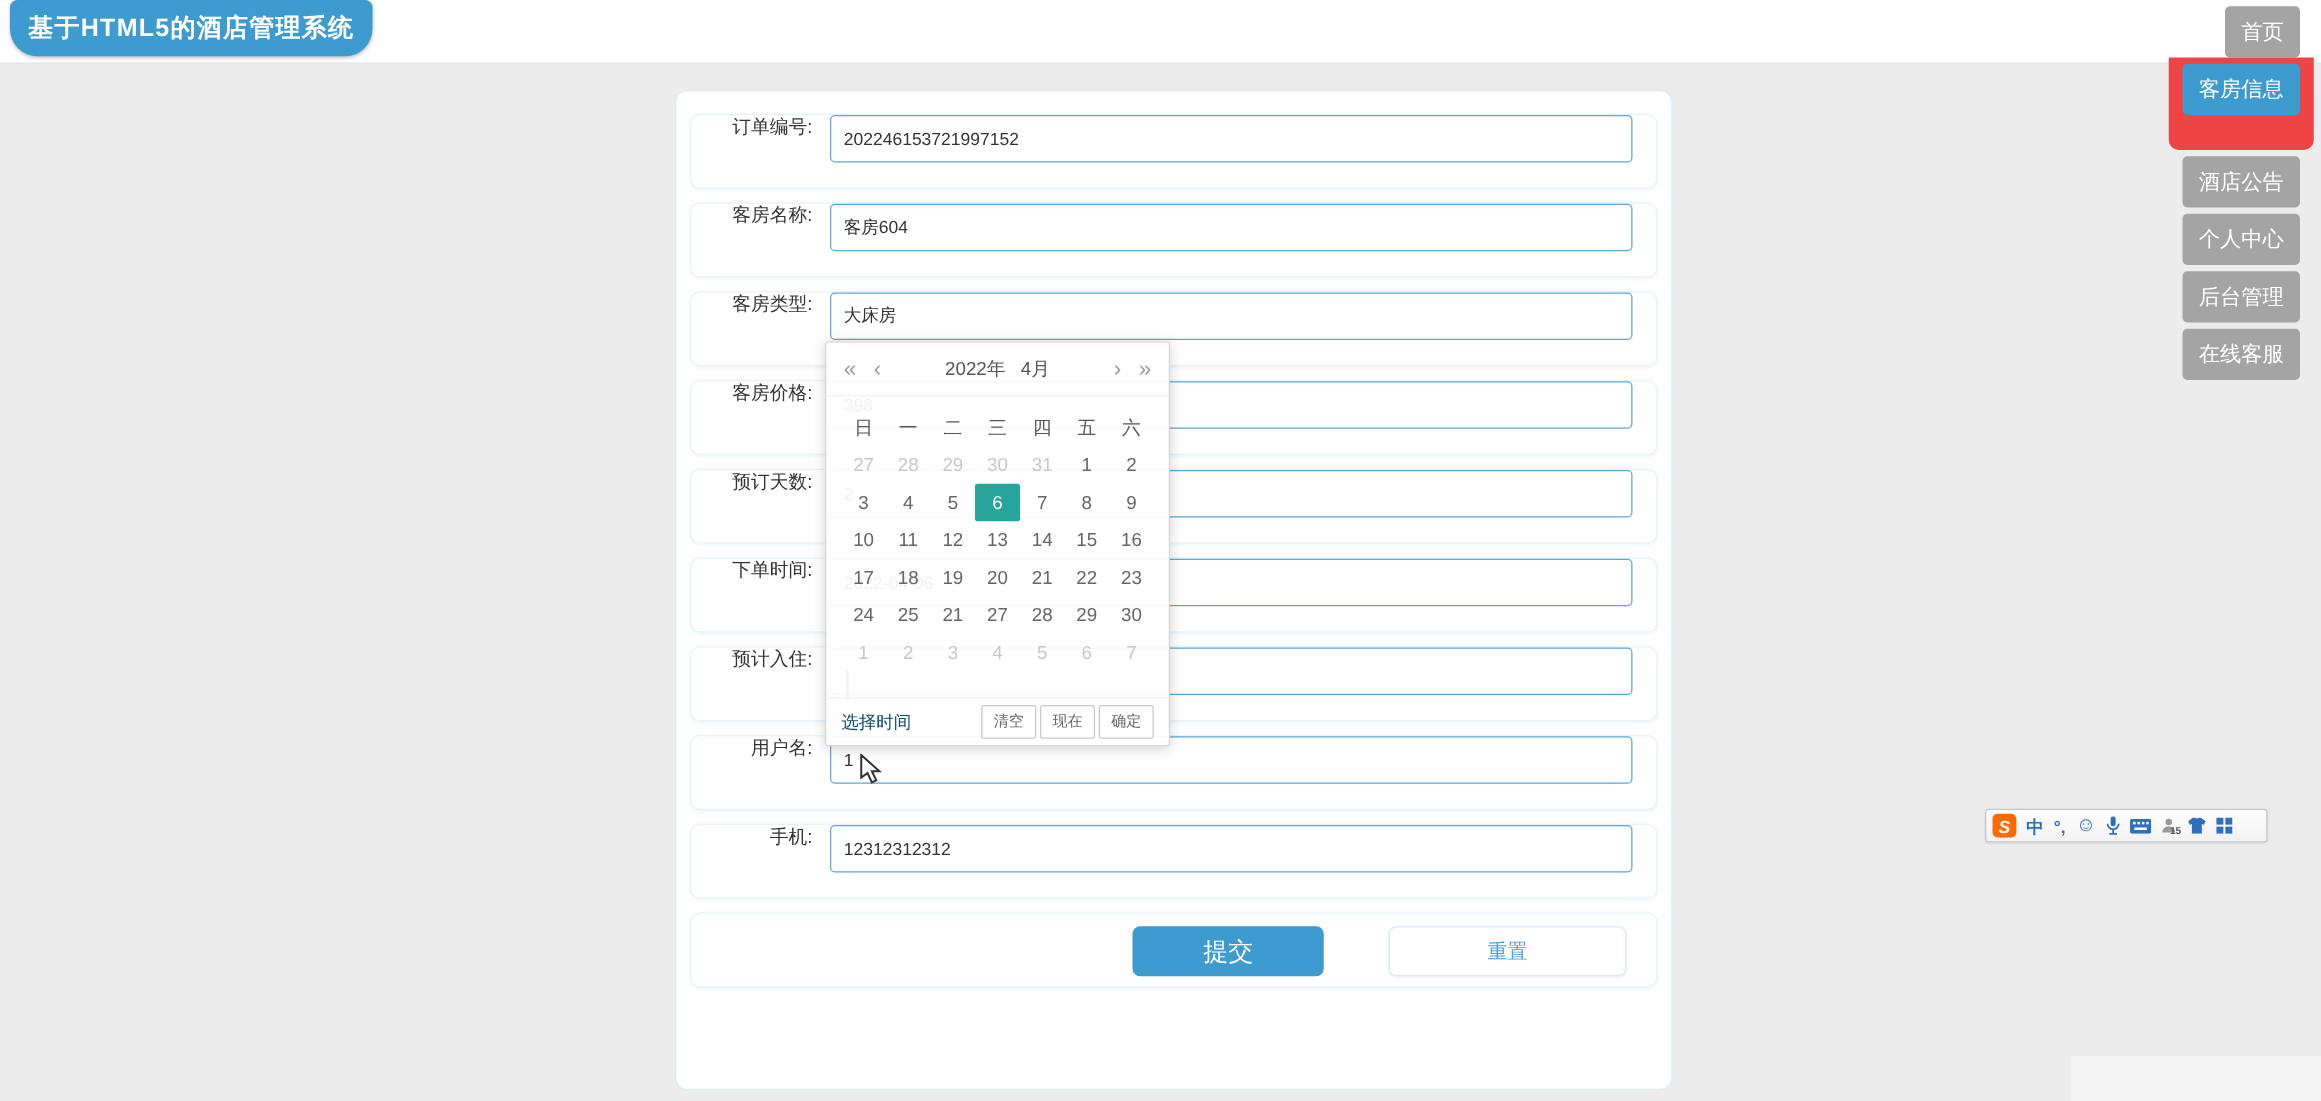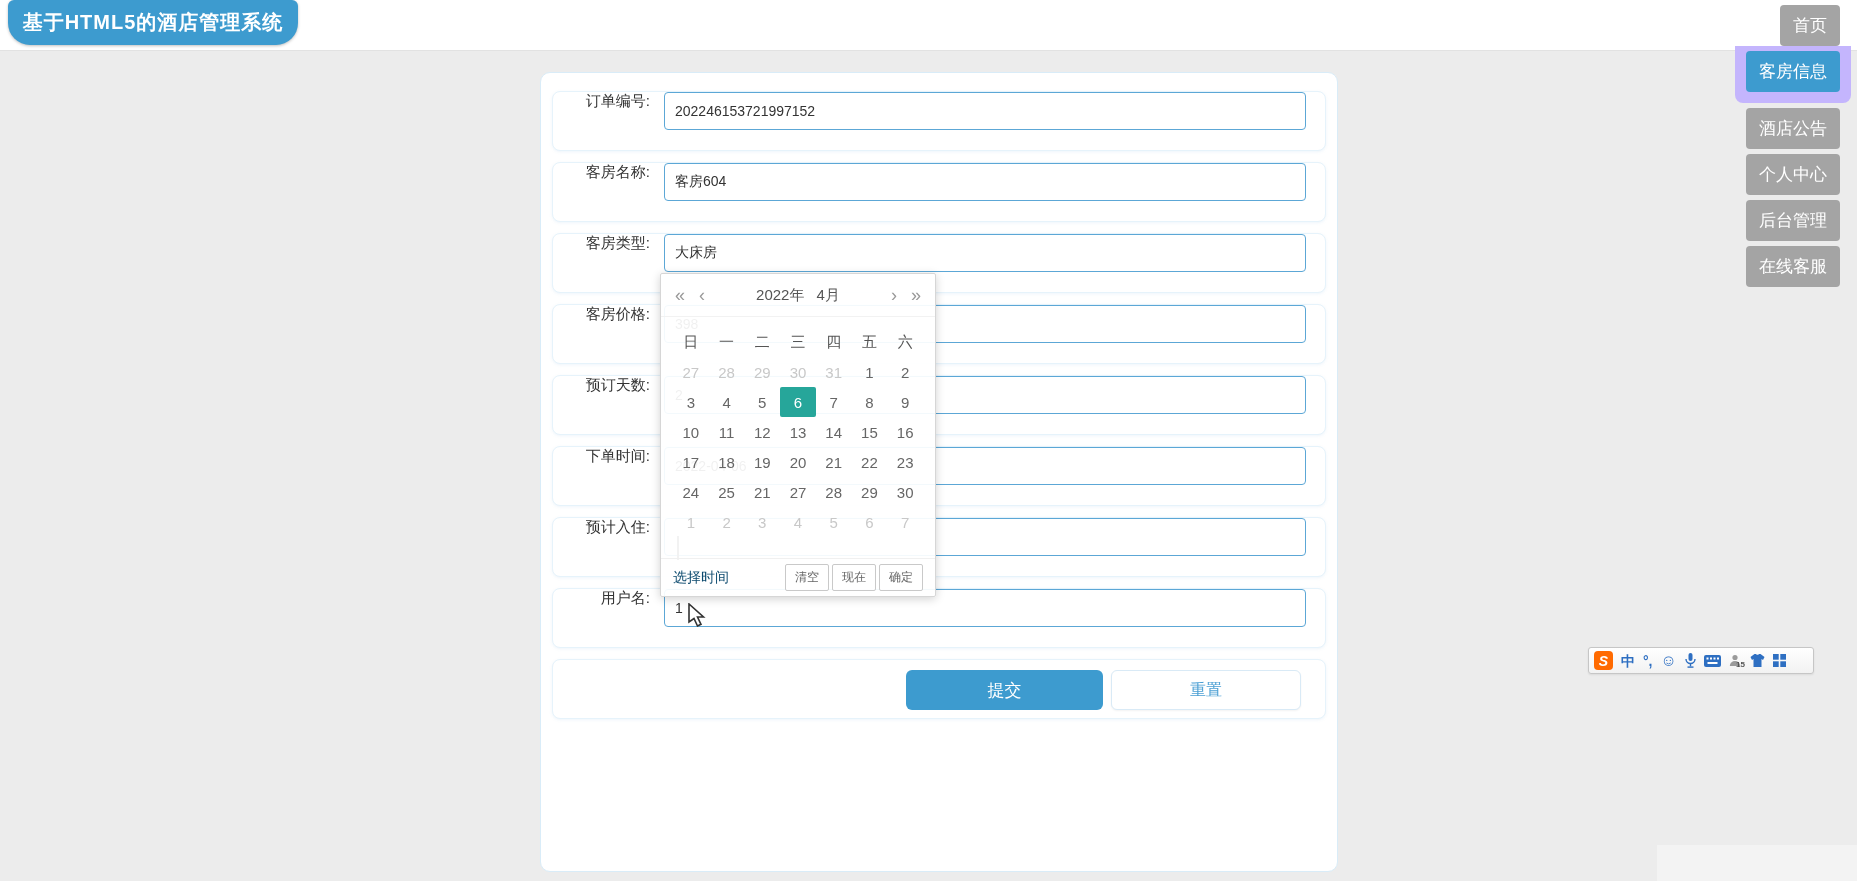--- a/index.html
+++ b/index.html
@@ -16,21 +16,21 @@
     color:#fff;font-size:20px;font-weight:bold;letter-spacing:1px;
     display:flex;align-items:center;justify-content:center;
     box-shadow:0 1px 3px rgba(0,0,0,.25);
   }
   .nav{position:absolute;right:4px;top:0;display:flex;align-items:flex-end;flex-direction:column;}
   .nav-item{
     margin:5px 13px 0;background:#a4a4a4;color:#fff;border:none;
     font-size:17px;padding:9px 13px;border-radius:4px;white-space:nowrap;cursor:pointer;
     font-family:inherit;
   }
-  .nav-active-wrap{background:#c4b5fd;padding:5px 11px 11px;border-radius:0 0 8px 8px;margin:0 2px;}
+  .nav-active-wrap{background:#ef4444;padding:5px 11px 28px;border-radius:0 0 8px 8px;margin:0 2px;}
   .nav-active-wrap .nav-item{margin:0;background:#3d9bcf;}
   
   .card{
     position:absolute;left:540px;top:72px;width:798px;height:800px;
     background:#fff;border:1px solid #d9ecf8;border-radius:10px;box-sizing:border-box;
     padding-top:18px;
   }
   .row{
     position:relative;margin:0 11px 11px;height:60px;
     background:#fff;border:1px solid #e6f3fb;border-radius:8px;
@@ -38,22 +38,22 @@
     display:flex;align-items:flex-start;box-sizing:border-box;
   }
   .flabel{width:97px;text-align:right;font-size:15px;color:#333;flex:none;}
   .finput{
     flex:1;height:38px;margin:0 19px 0 14px;border:1px solid #5ca7d6;border-radius:4px;
     padding:0 10px;font-size:14px;color:#333;outline:none;background:#fff;
     font-family:inherit;box-sizing:border-box;
   }
   .caret{position:absolute;left:124px;top:18px;width:2px;height:24px;background:#444;}
   .submit-btn{
-    position:absolute;left:353px;top:10px;width:197px;height:40px;
-    background:#3d9bcf;color:#fff;border:none;border-radius:6px;font-size:17px;cursor:pointer;font-family:inherit;
+    position:absolute;left:353px;top:10px;width:153px;height:40px;
+    background:#3d9bcf;color:#fff;border:none;border-radius:6px;font-size:20px;cursor:pointer;font-family:inherit;
   }
   .reset-btn{
     position:absolute;left:558px;top:10px;width:190px;height:40px;
     background:#fff;color:#4a9fd4;border:1px solid #d9eaf6;border-radius:6px;font-size:16px;cursor:pointer;
     box-shadow:0 1px 2px rgba(0,0,0,.05);font-family:inherit;
   }
   
   .datepicker{
     position:absolute;left:660px;top:273px;width:276px;height:324px;z-index:20;
     background:rgba(255,255,255,.93);border:1px solid #d6d6d6;border-radius:2px;
@@ -152,20 +152,24 @@
     <label class="flabel">预计入住:</label>
     <input class="finput" value="" style="">
     <span class="caret"></span>
   </div>
 
   <div class="row">
     <label class="flabel">用户名:</label>
     <input class="finput" value="1" style="">
   </div>
 
+  <div class="row">
+    <label class="flabel">手机:</label>
+    <input class="finput" value="12312312312" style="">
+  </div>
 
   <div class="row">
     <button class="submit-btn">提交</button>
     <button class="reset-btn">重置</button>
   </div>
 </div>
 
 <div class="datepicker">
   <div class="dp-header">
     <span class="dp-arrow l">«</span>

